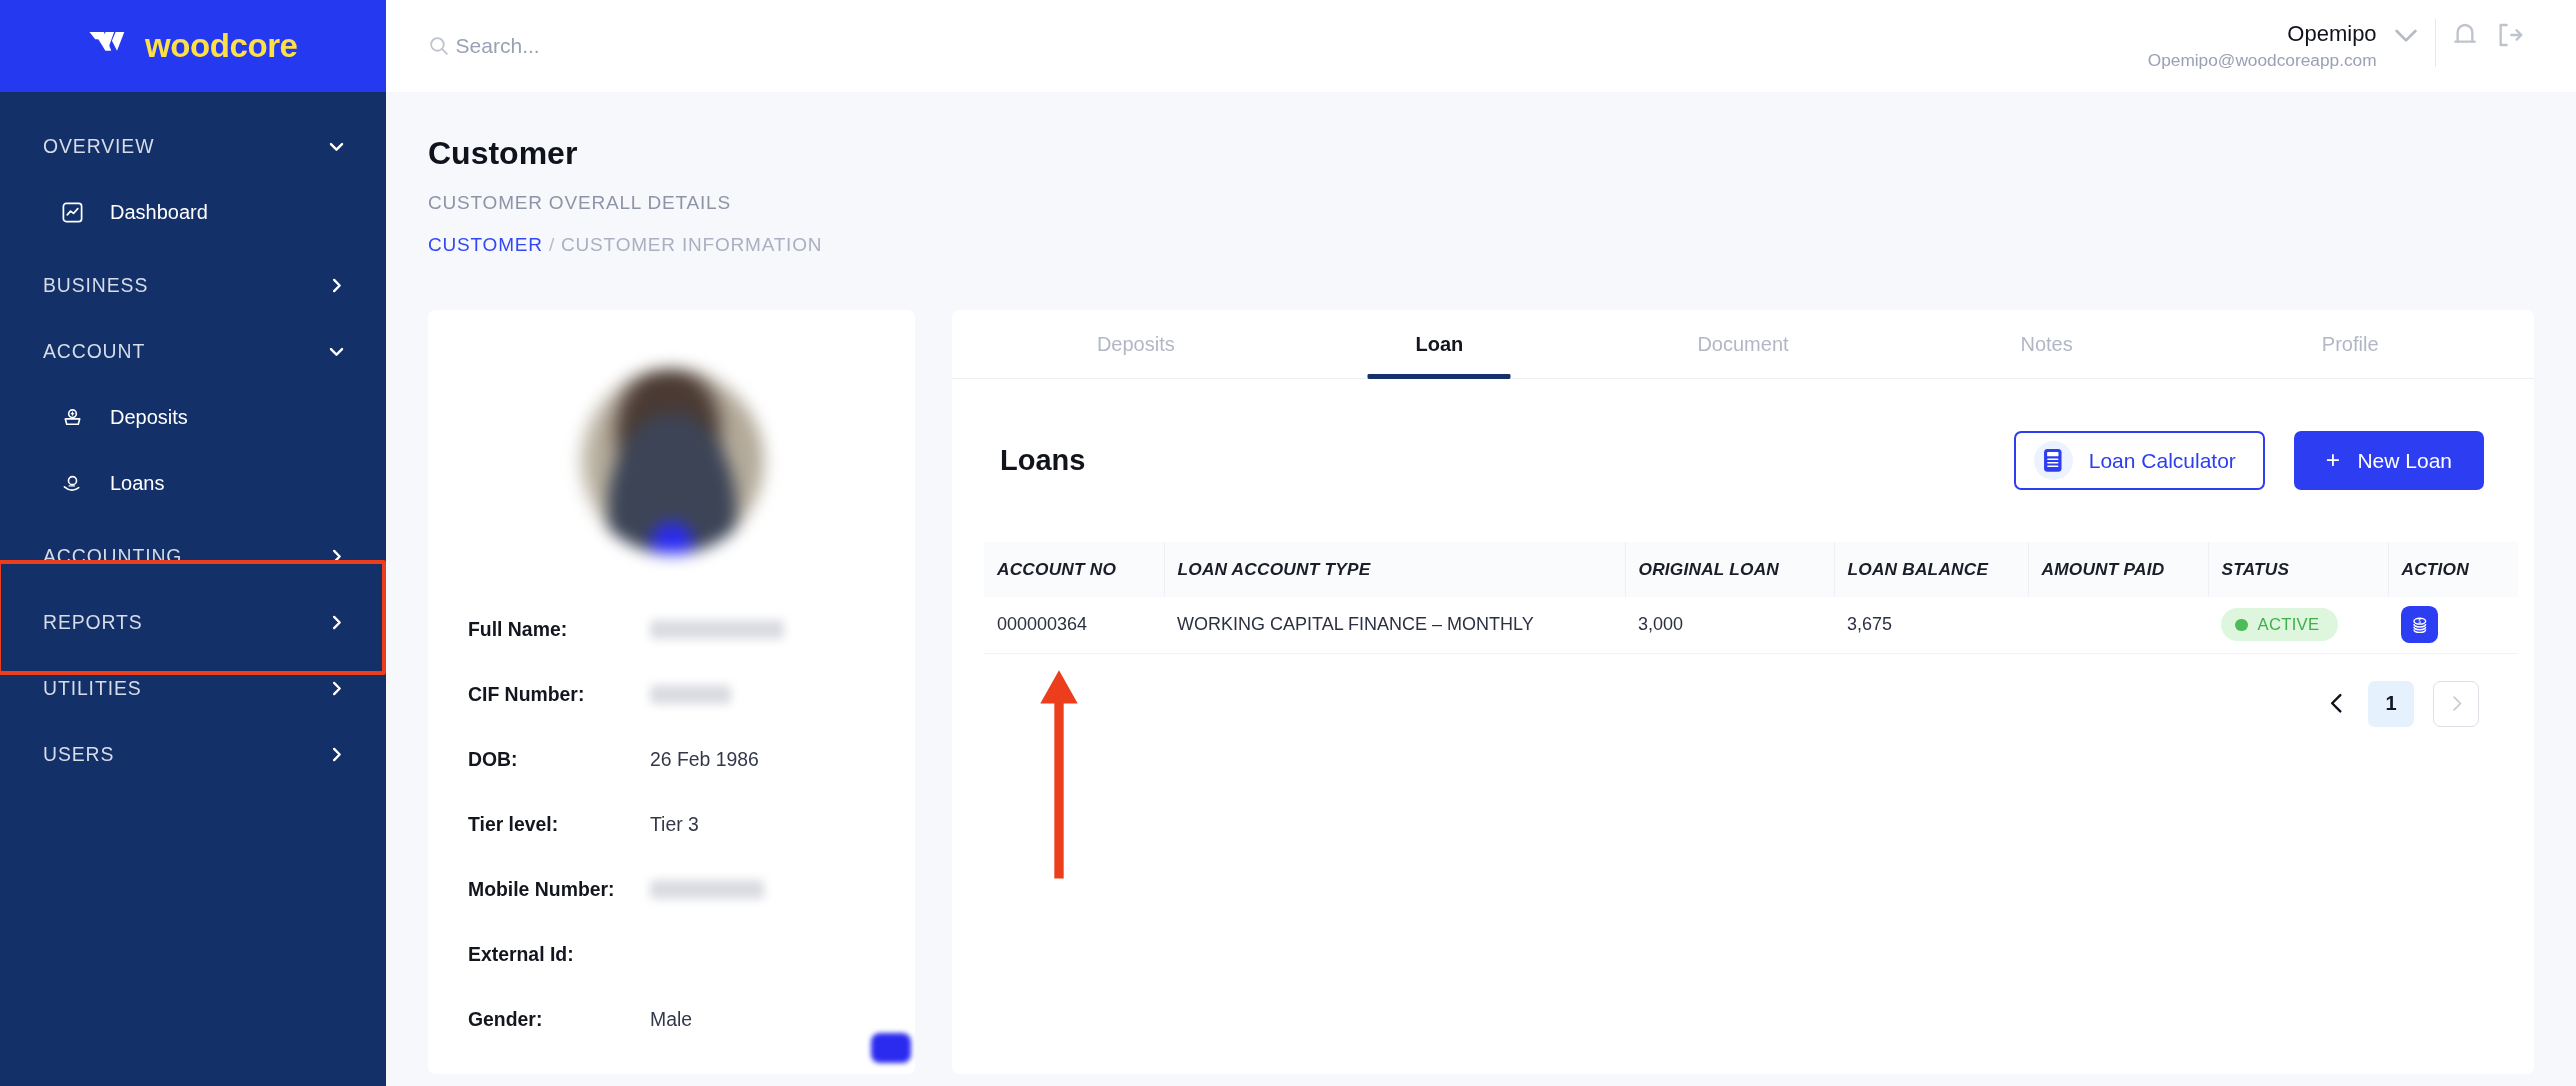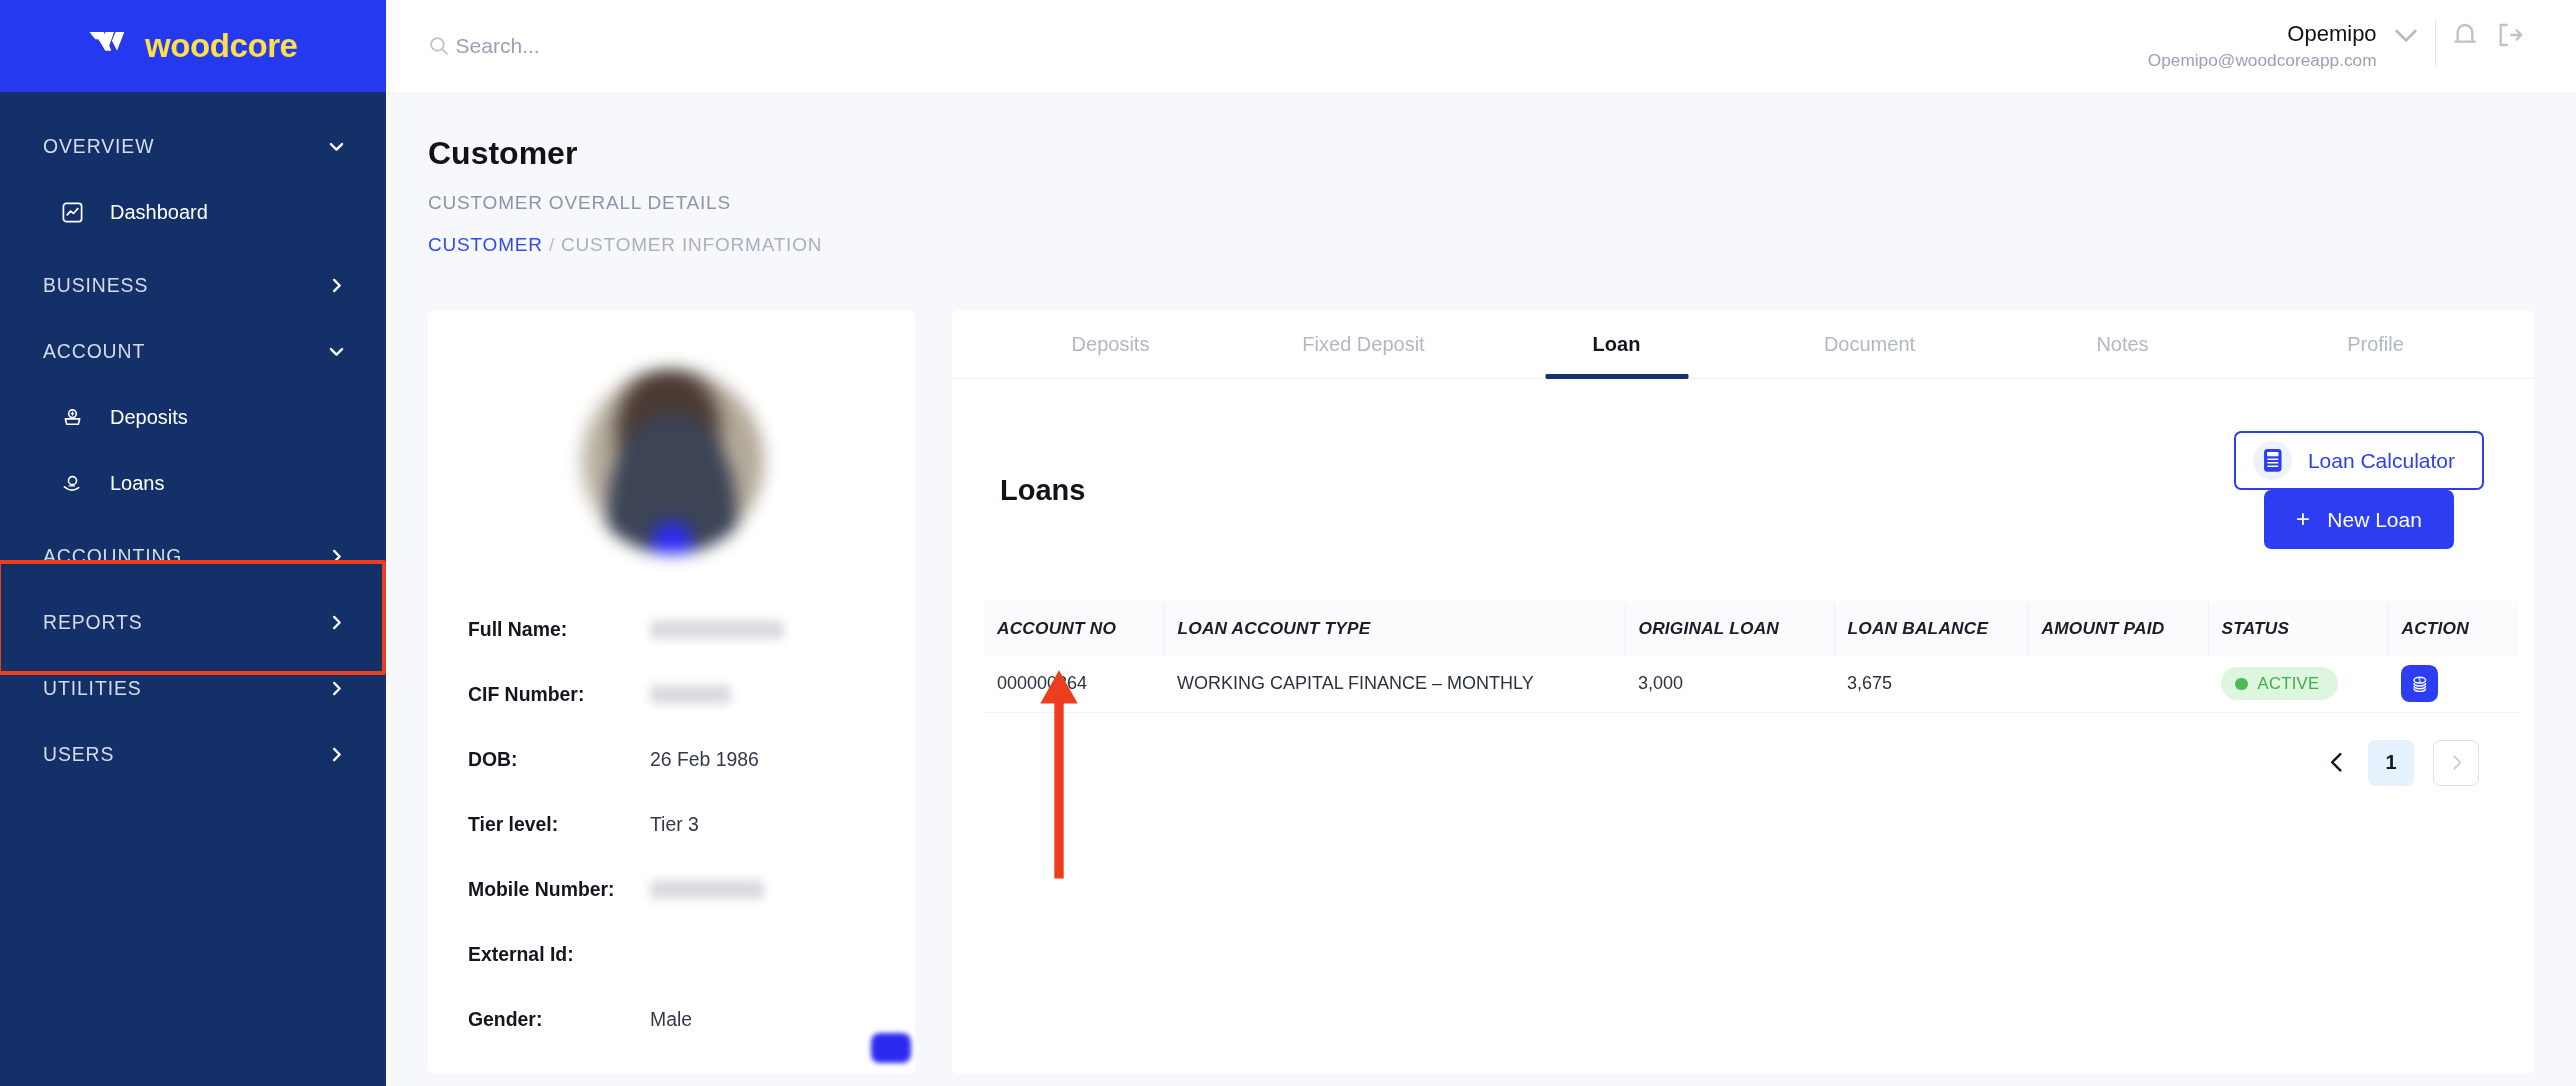--- a/index.html
+++ b/index.html
@@ -132,21 +132,21 @@
   .tab.active::after {
     content: ""; position: absolute; bottom: -1.4px; left: 50%;
     transform: translateX(-50%);
     width: 143px; height: 5px; background: #15306c; border-radius: 1.4px;
   }
   .loan-head {
     display: flex; align-items: center; justify-content: space-between;
     padding: 52px 50px 0 48px;
   }
   .loan-title { font-size: 29px; font-weight: 700; color: #12141c; }
-  .head-btns { display: flex; align-items: center; flex-direction: column; }
+  .head-btns { display: flex; gap: 29px; align-items: flex-start; }
   .btn {
     display: flex; align-items: center; gap: 16px; cursor: pointer;
     border-radius: 7.2px; font-size: 21px; height: 59px;
   }
   .btn-outline {
     border: 2.2px solid #2c3df2; background: #ffffff; color: #2c3df2;
     padding: 0 27px 0 17.3px;
   }
   .calc-circle {
     width: 39px; height: 39px; border-radius: 50%; background: #edf2ff;
@@ -400,21 +400,20 @@
             <span class="detail-value">25 Apr 2024</span>
           </div>
 
         </div>
       </section>
 
       <section class="loan-card">
 
         <div class="tabs">
           <div class="tab">Deposits</div>
-          <div class="tab">Fixed Deposit</div>
           <div class="tab active">Loan</div>
           <div class="tab">Document</div>
           <div class="tab">Notes</div>
           <div class="tab">Profile</div>
         </div>
 
         <div class="loan-head">
           <div class="loan-title">Loans</div>
           <div class="head-btns">
             <div class="btn btn-outline">

